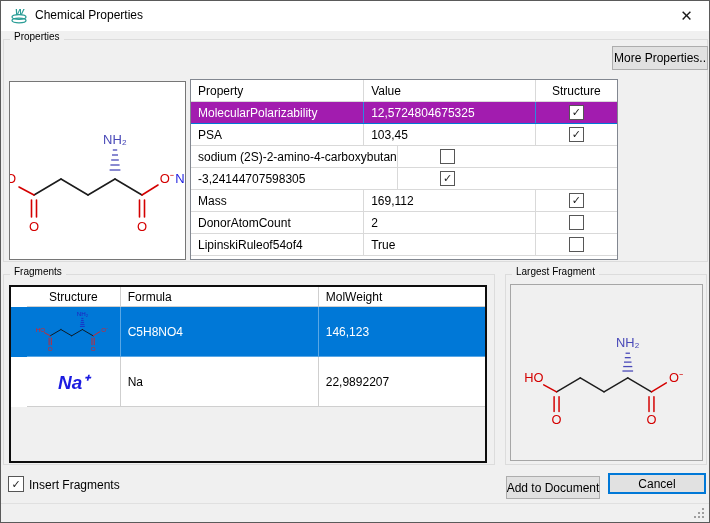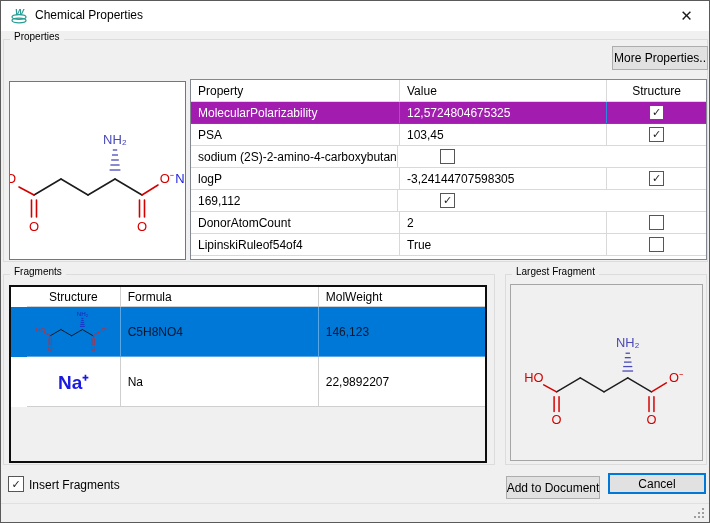--- a/index.html
+++ b/index.html
@@ -22,21 +22,21 @@
   .btn{position:absolute;background:#e1e1e1;border:1px solid #adadad;box-sizing:border-box;
     display:flex;align-items:center;justify-content:center;font-size:12px;white-space:nowrap;}
   #btn-more{left:611px;top:45px;width:96px;height:24px;}
   #btn-add{left:505px;top:475px;width:94px;height:23px;}
   #btn-cancel{left:607px;top:472px;width:98px;height:21px;border:2px solid #0078d7;}
   
   .mol-preview{position:absolute;left:8px;top:80px;width:177px;height:179px;background:#fff;
     border:1px solid #767676;box-sizing:border-box;}
   .mol-preview svg{display:block;width:100%;height:100%;}
   
-  .ptable{position:absolute;left:189px;top:78px;width:517px;height:181px;background:#fff;
+  .ptable{position:absolute;left:189px;top:78px;width:428px;height:181px;background:#fff;
     border:1px solid #828790;box-sizing:border-box;overflow:hidden;}
   .prow{display:flex;height:22px;box-sizing:border-box;align-items:stretch;border-bottom:1px solid #d9d9d9;background:#fff;}
   .pc{display:flex;align-items:center;padding-left:7px;box-sizing:border-box;
     border-right:1px solid #d9d9d9;white-space:nowrap;overflow:hidden;}
   .pc.prop{width:209px;}
   .pc.val{width:207px;}
   .pc.sel{width:99px;justify-content:center;padding-left:0;border-right:none;}
   .prow.hl{background:#a21caf;color:#fff;border-bottom-color:#0078d7;}
   .prow.hl .pc{border-right-color:#2a8ae0;}
   .checkbox{width:13px;height:13px;background:#fff;border:1px solid #565656;
@@ -45,23 +45,23 @@
   .ftable{position:absolute;left:8px;top:284px;width:478px;height:178px;background:#f0f0f0;
     border:2px solid #0d0d0d;box-sizing:border-box;overflow:hidden;}
   .frow{display:flex;box-sizing:border-box;background:#fff;align-items:stretch;}
   .frow.header{height:20px;}
   .frow.datarow{height:50px;}
   .fc{display:flex;align-items:center;padding-left:7px;box-sizing:border-box;
     border-right:1px solid #cfcfcf;border-bottom:1px solid #cfcfcf;white-space:nowrap;overflow:hidden;}
   .fc.structure{width:97px;justify-content:center;padding-left:0;margin-left:16px;}
   .fc.formula{width:205px;}
   .fc.mw{width:172px;border-right:none;}
-  .frow.hl{background:#0078d7;color:#0f172a;}
+  .frow.hl{background:#0078d7;color:#ffffff;}
   .frow.hl .fc{border-right-color:rgba(255,255,255,.35);border-bottom-color:rgba(255,255,255,.35);}
-  .na-ion{font-size:19px;font-weight:600;color:#1b1be0;}
+  .na-ion{font-size:19px;font-weight:600;color:#1b1be0;font-style:italic;}
   
   .largest-box{position:absolute;left:509px;top:283px;width:193px;height:177px;background:#f0f0f0;
     border:1px solid #a6a6a6;box-sizing:border-box;}
   .largest-box svg{display:block;width:100%;height:100%;}
   
   .insert-chk{position:absolute;left:7px;top:475px;width:14px;height:14px;line-height:14px;}
   .insert-label{position:absolute;left:28px;top:477px;white-space:nowrap;}
   .footer-strip{position:absolute;left:0;top:502px;width:100%;height:20px;border-top:1px solid #e0e0e0;box-sizing:border-box;}
   .grip{position:absolute;right:4px;bottom:4px;}
   .mol-label{font-family:"Liberation Sans", sans-serif;}
@@ -143,27 +143,27 @@
           <span class="checkbox">✓</span>
         </div>
     </div>
     <div class="prow">
       <div class="pc val">sodium (2S)-2-amino-4-carboxybutanoate</div>
       <div class="pc sel">
           <span class="checkbox"></span>
         </div>
     </div>
     <div class="prow">
-      <div class="pc prop">logP</div>
       <div class="pc val">-3,24144707598305</div>
       <div class="pc sel">
           <span class="checkbox">✓</span>
         </div>
     </div>
     <div class="prow">
+      <div class="pc prop">Mass</div>
       <div class="pc val">169,112</div>
       <div class="pc sel">
           <span class="checkbox">✓</span>
         </div>
     </div>
     <div class="prow">
       <div class="pc prop">DonorAtomCount</div>
       <div class="pc val">2</div>
       <div class="pc sel">
           <span class="checkbox"></span>

